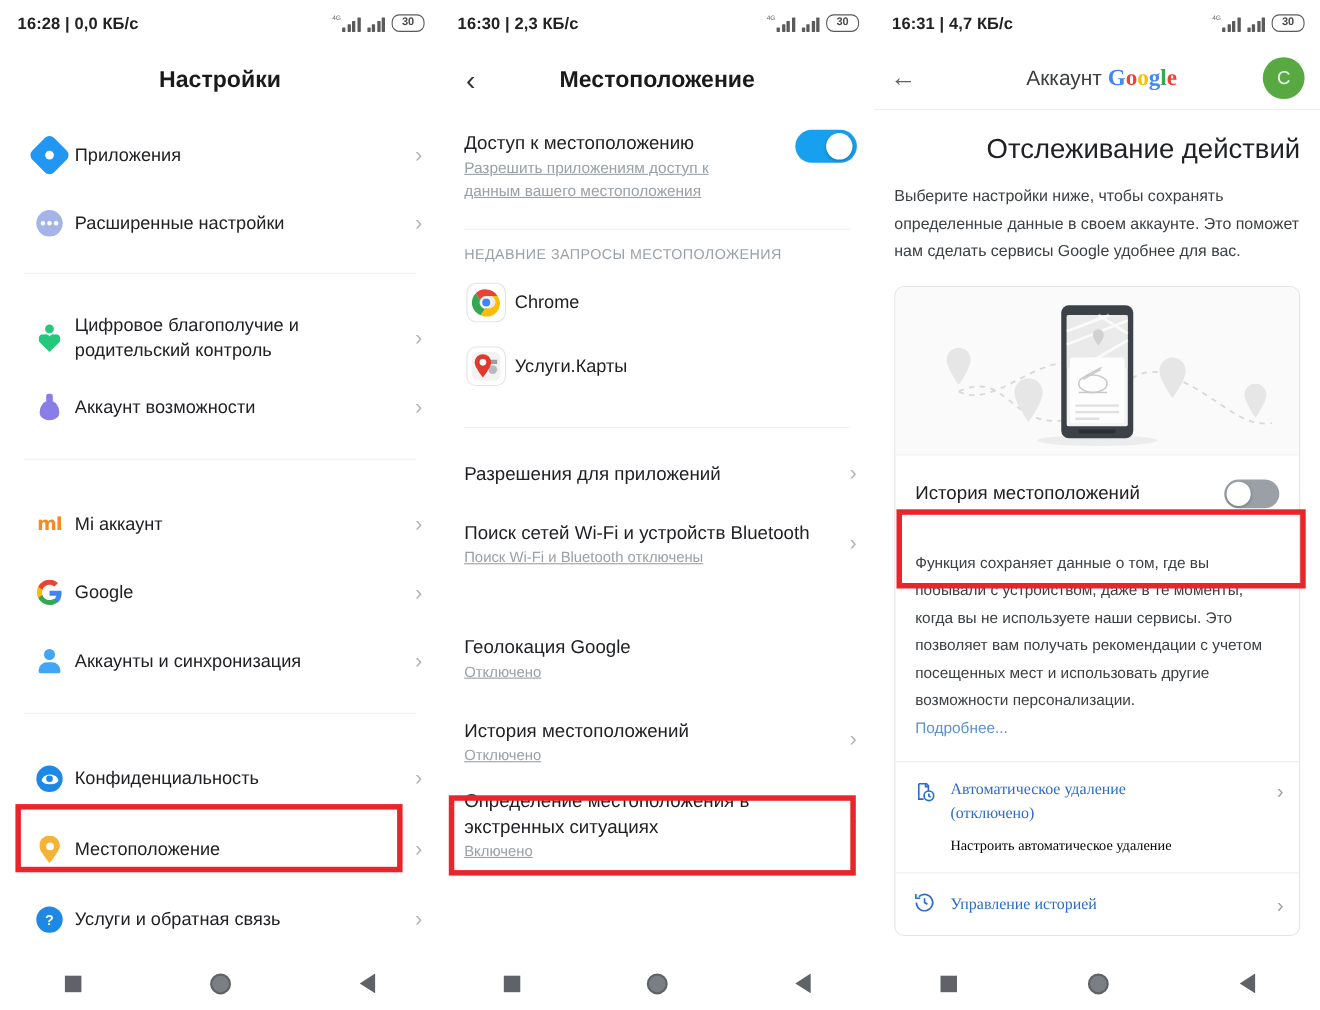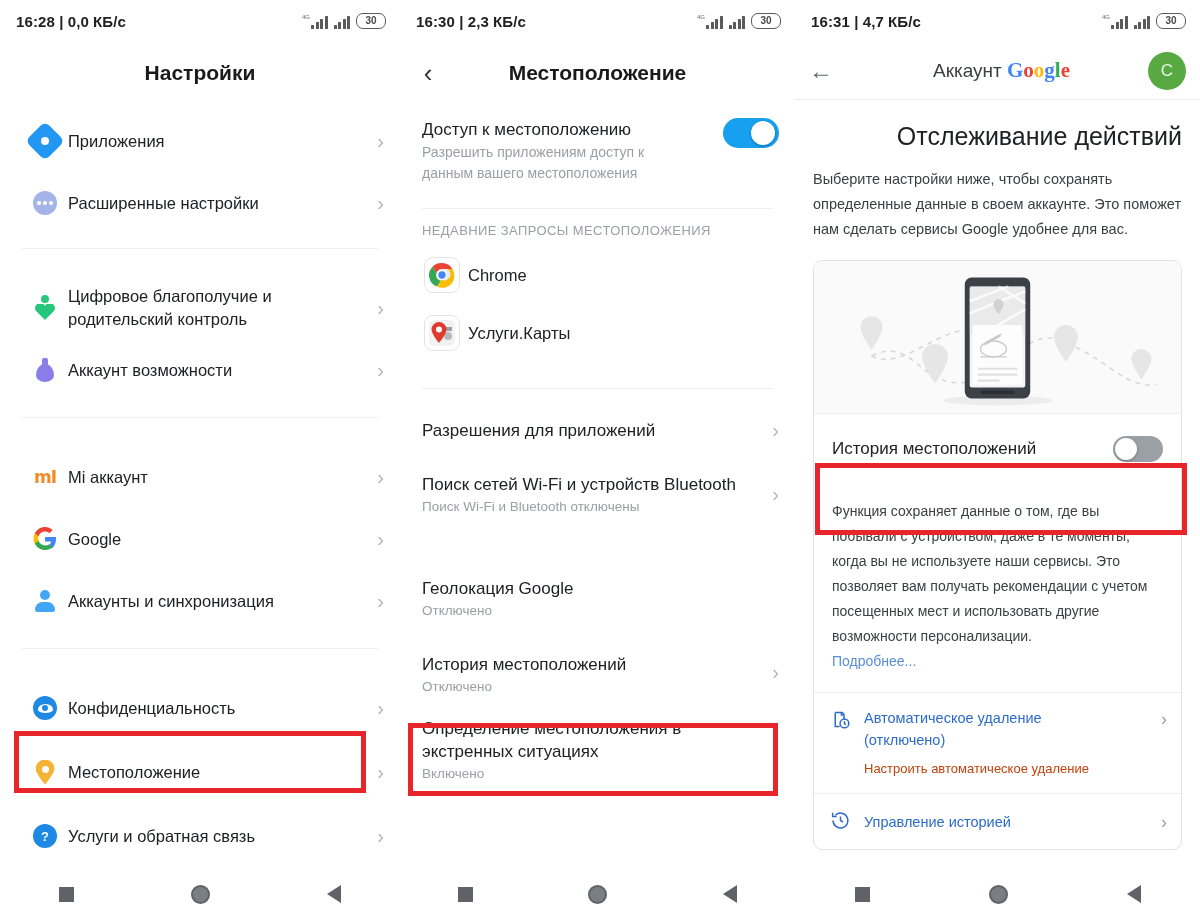--- a/index.html
+++ b/index.html
@@ -49,21 +49,21 @@
 
   .row {
     display: flex; align-items: center;
     padding: 0 16px 0 22px; min-height: 62px; position: relative;
   }
   .row .ico {
     width: 46px; min-width: 46px; display: flex; align-items: center; justify-content: center;
   }
   .row .txt { flex: 1; padding-right: 8px; }
   .row .lbl { font-size: 16.5px; color: #202124; line-height: 23px; }
-  .row .sub { font-size: 13.5px; color: #9aa0a6; line-height: 19px; margin-top: 1px; }
+  .row .sub { font-size: 13.5px; color: #9aa0a6; line-height: 19px; margin-top: 1px; text-decoration: underline; }
   .chev { color: #b4b4b4; font-size: 20px; font-weight: 300; width: 20px; text-align: right; }
   .sep { height: 1px; background: #f0f0f2; margin: 9px 0; }
 
   
   .ic { width: 26px; height: 26px; position: relative; }
   .gear {
     width: 22px; height: 22px; background: #2196f3; border-radius: 6px;
     position: relative;
   }
   .gear::before{
@@ -197,23 +197,23 @@
     border-top: 1px solid #ededed;
   }
   .card-toggle-row .ct-lbl { flex: 1; font-size: 17px; color: #202124; }
   .card-desc { padding: 16px 18px 18px; font-size: 14px; line-height: 25px; color: #3c4043; }
   .card-desc a { color: #5a8fd6; text-decoration: none; }
   .crow {
     display: flex; align-items: flex-start; padding: 14px 14px 14px 16px;
     border-top: 1px solid #ededed; min-height: 56px;
   }
   .crow .cico { width: 34px; min-width:34px; padding-top: 2px; color: #1a73e8; }
-  .crow .ctxt { flex: 1; }
+  .crow .ctxt { flex: 1; font-family: Liberation Serif, serif; }
   .crow .clbl { font-size: 14.5px; color: #2c6bc9; line-height: 22px; }
-  .crow .csub { font-size: 13px; color: #c2410c; line-height: 20px; margin-top: 8px; }
+  .crow .csub { font-size: 13px; color: #000000; line-height: 20px; margin-top: 8px; }
   .crow .cchev { color: #9aa0a6; font-size: 18px; font-weight: 300; padding-top: 2px; }
 
   
   .navbar {
     position: absolute; bottom: 0; left: 0; right: 0; height: 48px;
     display: flex; align-items: center; justify-content: space-around;
     background: #fff;
   }
   .nav-sq { width: 15px; height: 15px; background: #5f6368; }
   .nav-circ {

